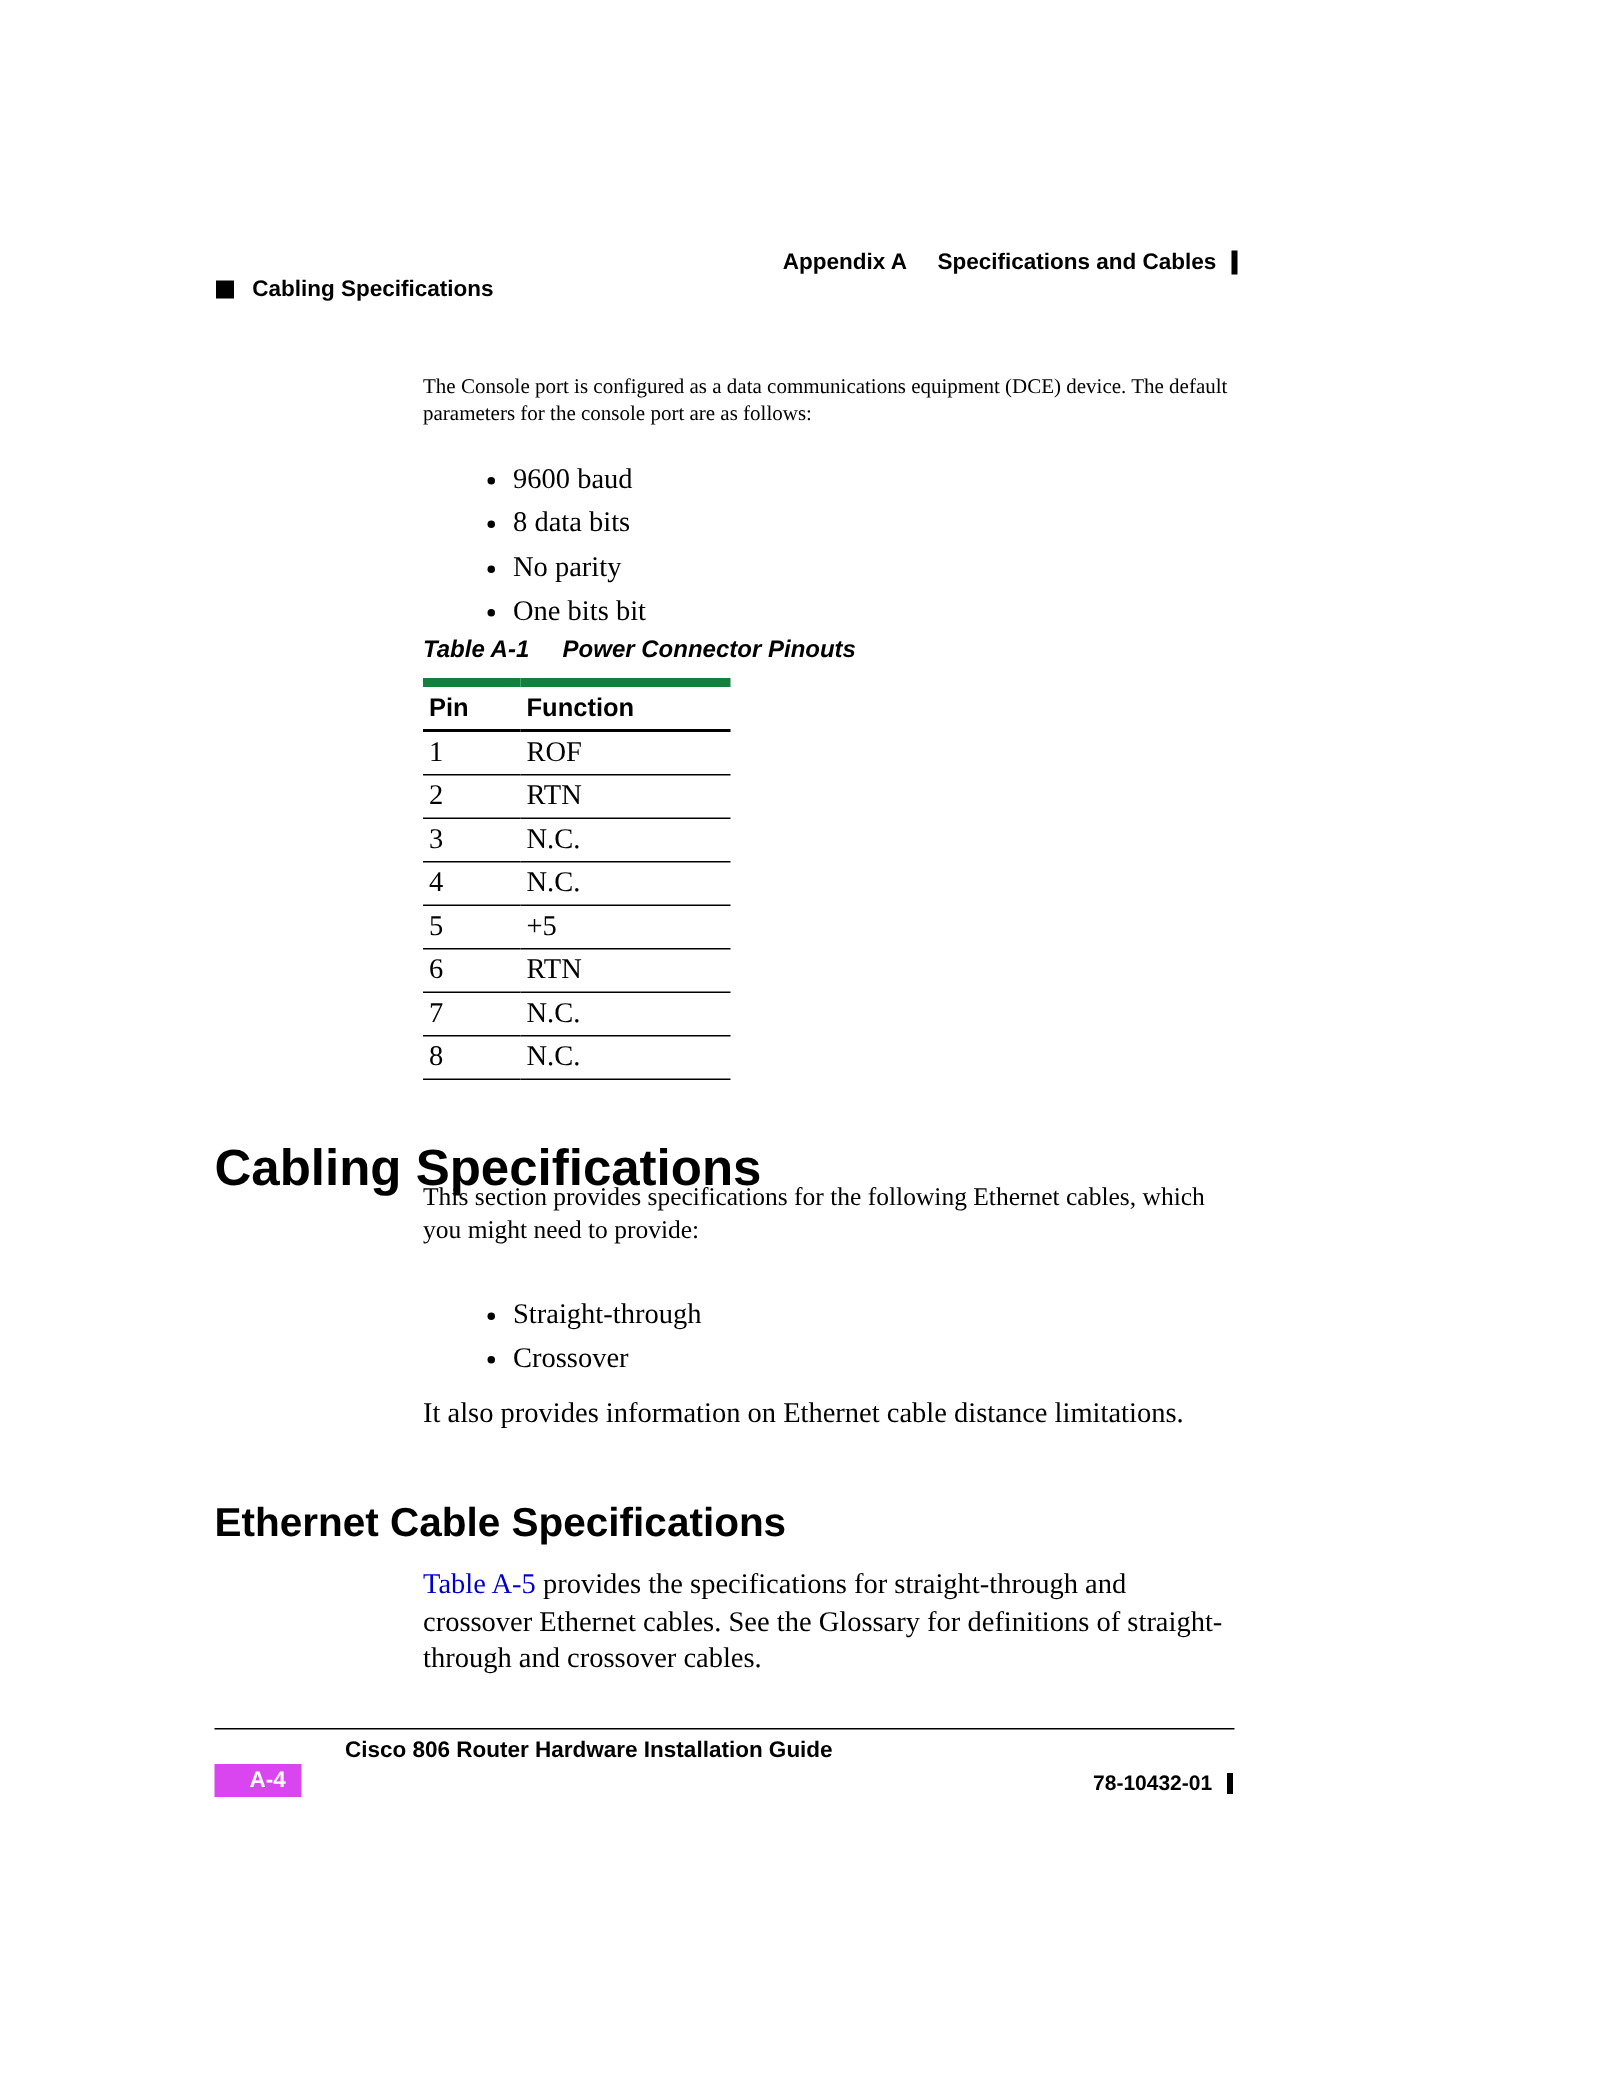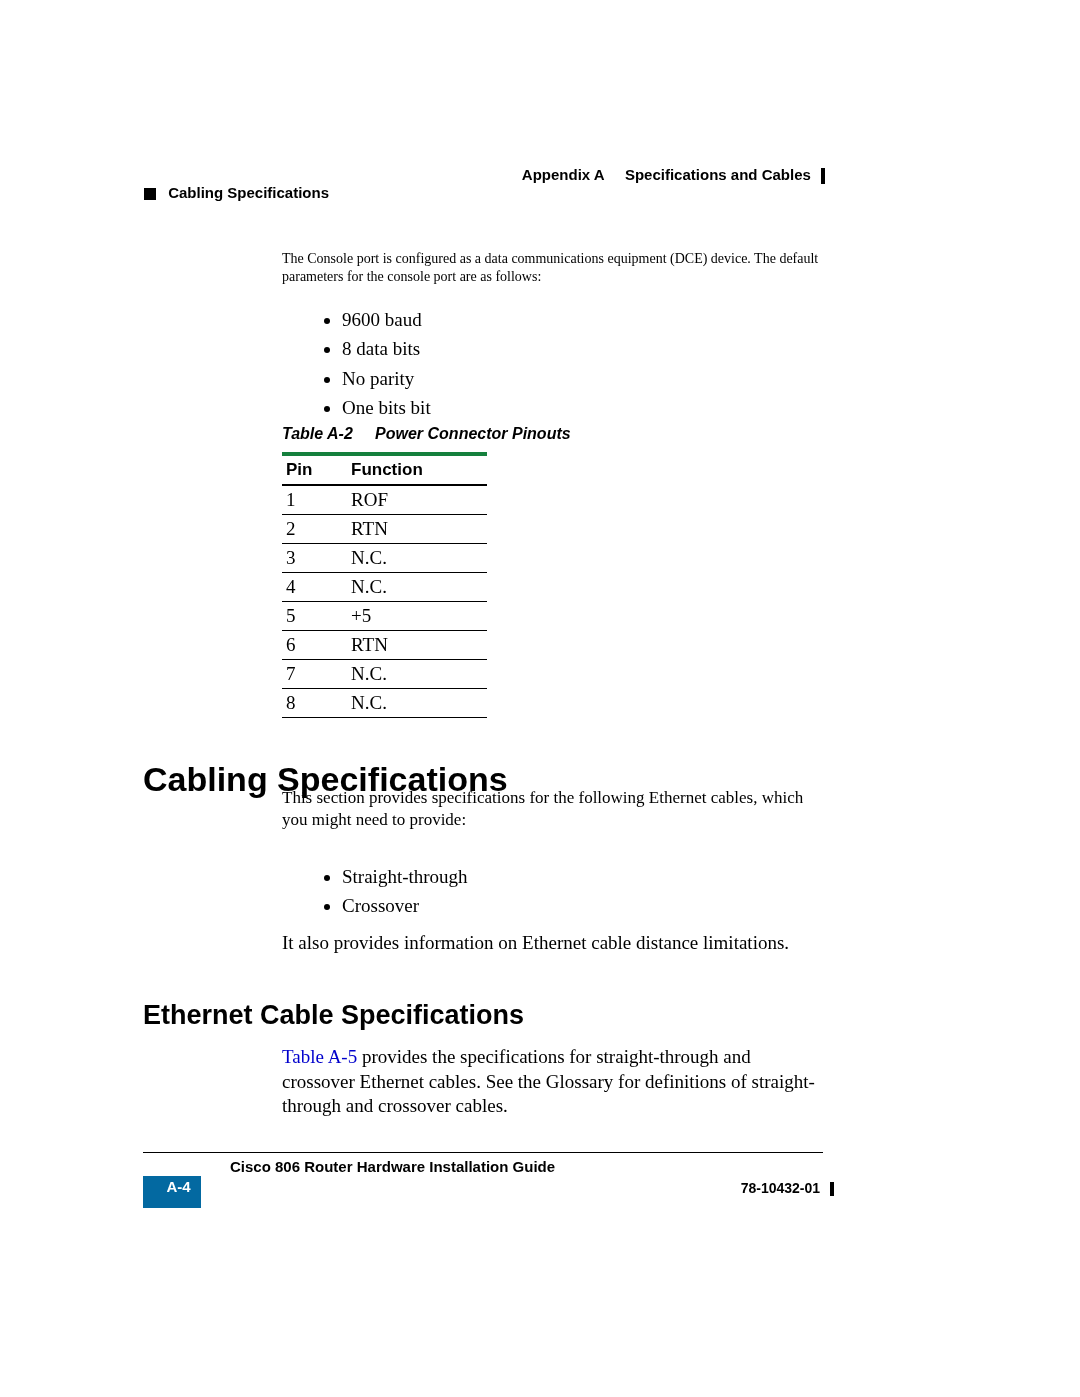--- a/index.html
+++ b/index.html
@@ -10,38 +10,38 @@
   .hdr-right .bar { display: inline-block; width: 4px; height: 16px; background: #000; vertical-align: middle; margin-left: 6px; }
   .hdr-left { position: absolute; top: 184px; left: 144px; font: bold 15px Arial, Helvetica, sans-serif; }
   .hdr-left .sq { display: inline-block; width: 12px; height: 12px; background: #000; vertical-align: middle; margin-right: 8px; }
 
   .intro { position: absolute; top: 250px; left: 282px; width: 540px; font-size: 14px; line-height: 1.3; }
   ul.bullets { position: absolute; left: 324px; width: 500px; font-size: 19px; line-height: 1.55; list-style: disc; padding-left: 18px; }
   .bullets1 { top: 305px; }
 
   .tbl-caption { position: absolute; top: 425px; left: 282px; font: italic bold 16px Arial, Helvetica, sans-serif; }
   table.pins { position: absolute; top: 452px; left: 282px; border-collapse: collapse; font-size: 19px; }
-  table.pins th { font: bold 17px Arial, Helvetica, sans-serif; text-align: left; border-top: 4px solid #15803d; border-bottom: 2px solid #000; padding: 4px 10px 4px 4px; }
+  table.pins th { font: bold 17px Arial, Helvetica, sans-serif; text-align: left; border-top: 6px solid #15803d; border-bottom: 2px solid #000; padding: 4px 10px 4px 4px; }
   table.pins td { border-bottom: 1px solid #000; padding: 3px 10px 3px 4px; }
   table.pins th:first-child, table.pins td:first-child { width: 65px; }
   table.pins th:last-child, table.pins td:last-child { width: 140px; }
 
   h1.big { position: absolute; top: 760px; left: 143px; font: bold 34px Arial, Helvetica, sans-serif; }
   .sect-intro { position: absolute; top: 787px; left: 282px; width: 540px; font-size: 17px; line-height: 1.3; }
   .bullets2 { top: 862px; }
   .sect-outro { position: absolute; top: 932px; left: 282px; width: 540px; font-size: 19px; }
 
   h2.med { position: absolute; top: 1000px; left: 143px; font: bold 27px Arial, Helvetica, sans-serif; }
   .eth-para { position: absolute; top: 1045px; left: 282px; width: 540px; font-size: 19px; line-height: 1.3; }
   .eth-para .link { color: #0000cc; }
 
   .ftr-rule { position: absolute; top: 1152px; left: 143px; width: 680px; border-top: 1px solid #000; }
   .ftr-title { position: absolute; top: 1158px; left: 230px; font: bold 15px Arial, Helvetica, sans-serif; }
-  .ftr-page { position: absolute; top: 1176px; left: 143px; width: 58px; height: 32px; background: #0369a1; color: #fff; font: bold 15px Arial, Helvetica, sans-serif; text-align: center; line-height: 22px; padding-left: 13px; }
-  .ftr-doc { position: absolute; top: 1180px; right: 246px; font: bold 14px Arial, Helvetica, sans-serif; }
+  .ftr-page { position: absolute; top: 1176px; left: 143px; width: 58px; height: 22px; background: #d946ef; color: #fff; font: bold 15px Arial, Helvetica, sans-serif; text-align: center; line-height: 22px; padding-left: 13px; }
+  .ftr-doc { position: absolute; top: 1180px; right: 258px; font: bold 14px Arial, Helvetica, sans-serif; }
   .ftr-doc .bar { display: inline-block; width: 4px; height: 14px; background: #000; vertical-align: middle; margin-left: 6px; }
 </style>
 </head>
 <body>
 
 <div class="page">
 
   <div class="hdr-right">
     <span>Appendix A</span>
     &nbsp;&nbsp;&nbsp;
@@ -56,21 +56,21 @@
   <p class="intro">The Console port is configured as a data communications equipment (DCE) device. The default parameters for the console port are as follows:</p>
 
   <ul class="bullets bullets1">
     <li>9600 baud</li>
     <li>8 data bits</li>
     <li>No parity</li>
     <li>One bits bit</li>
   </ul>
 
   <div class="tbl-caption">
-    <span>Table A-2</span>
+    <span>Table A-1</span>
     &nbsp;&nbsp;&nbsp;
     <span>Power Connector Pinouts</span>
   </div>
 
   <table class="pins">
     <thead>
       <tr>
         <th>Pin</th>
         <th>Function</th>
       </tr>

